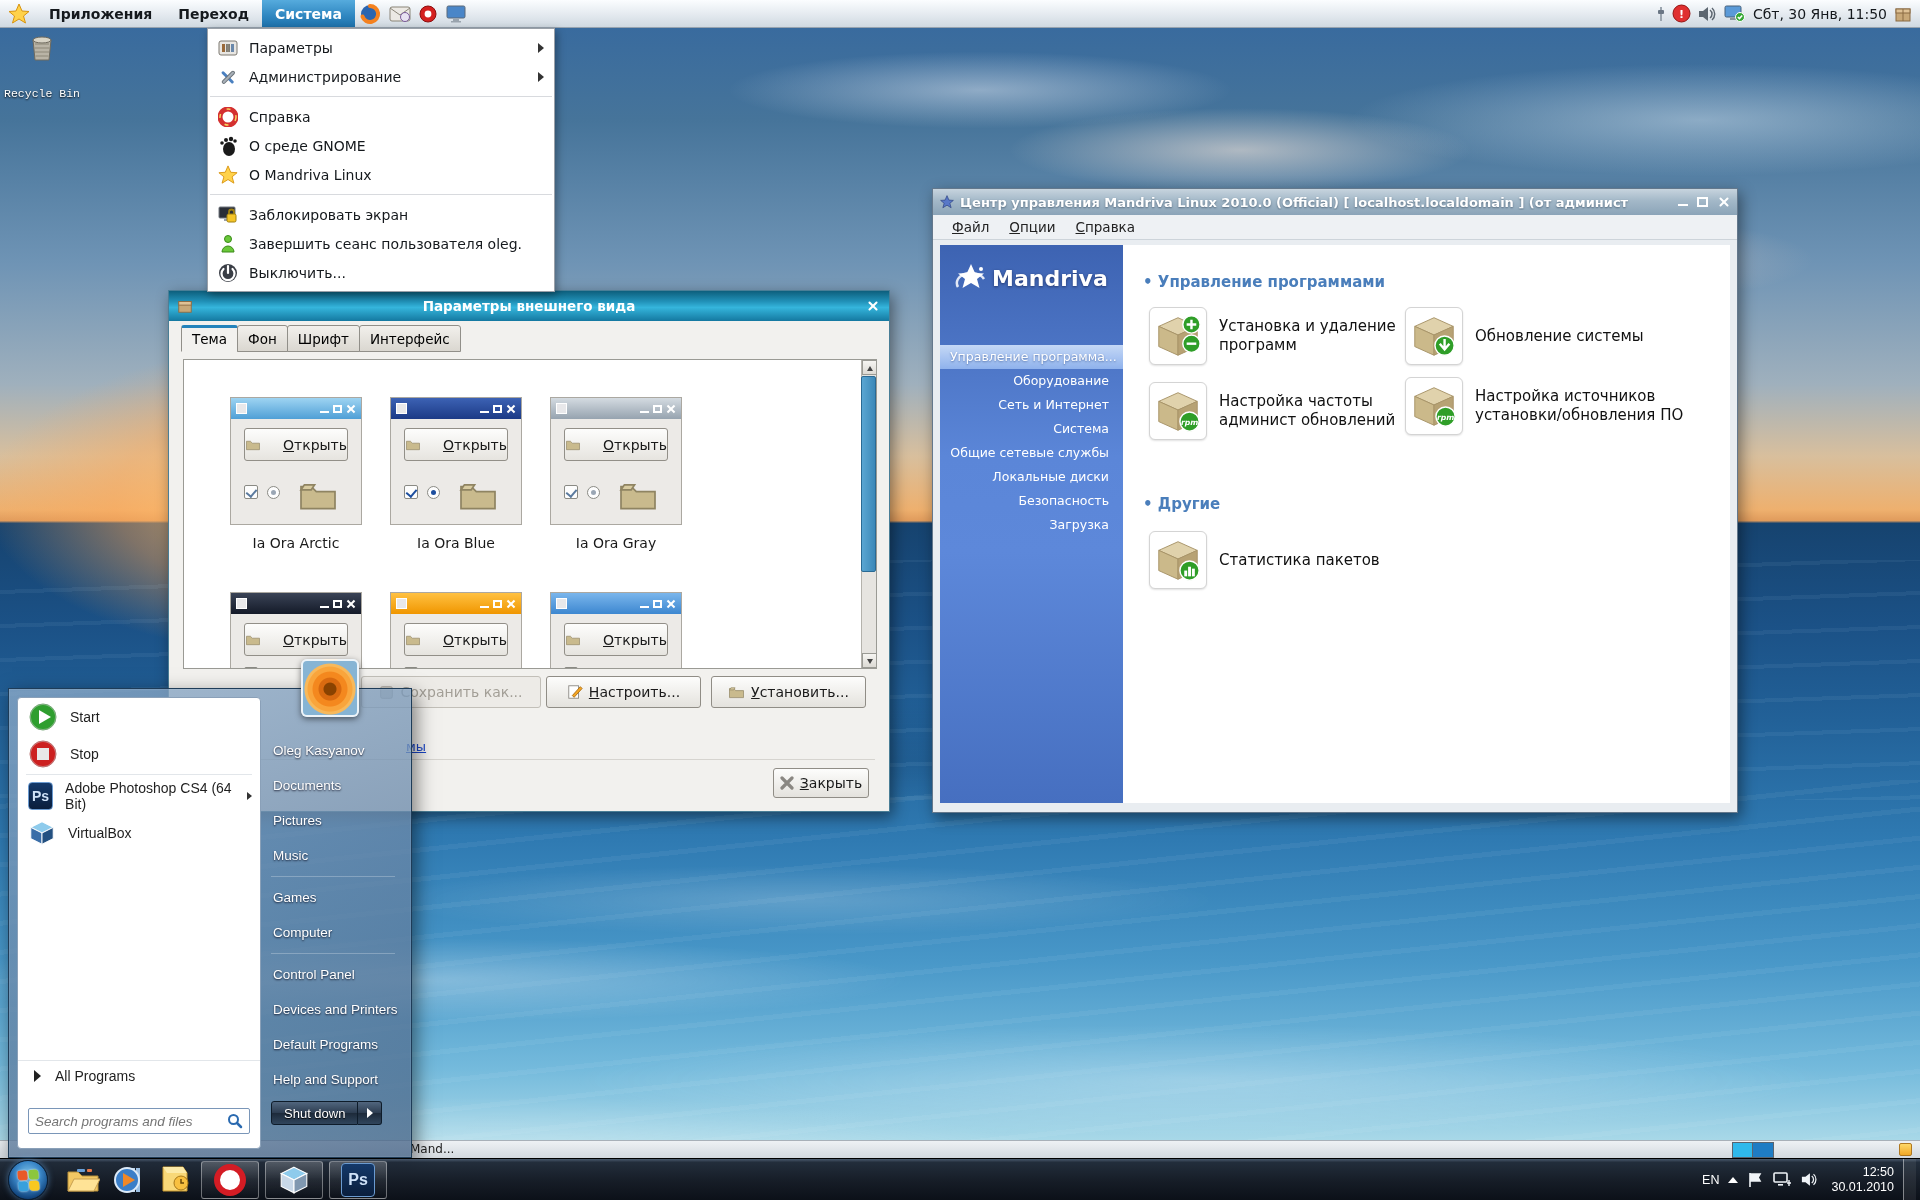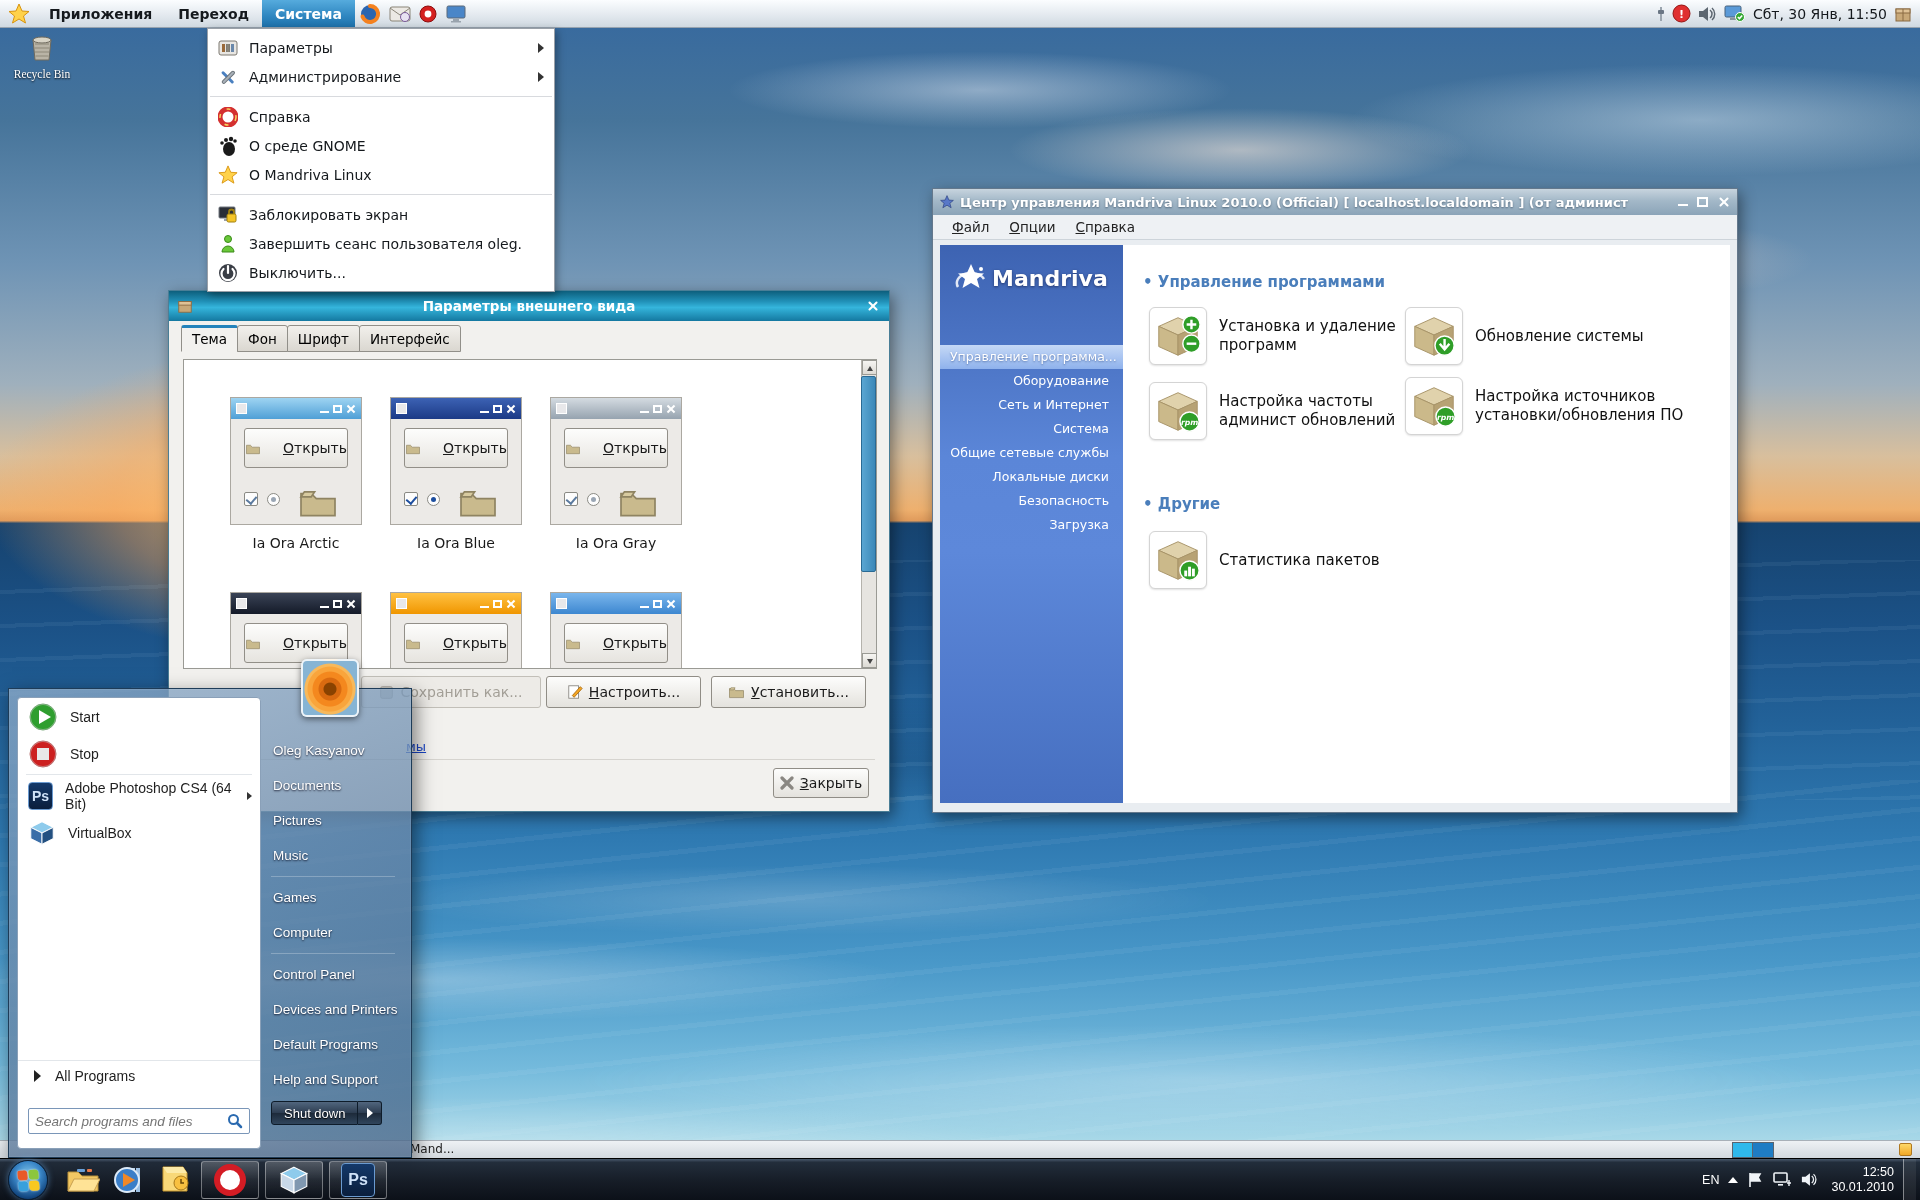--- a/index.html
+++ b/index.html
@@ -75,21 +75,21 @@
   .tbc-arctic{ background:linear-gradient(180deg,#9ed4f2,#4f9fd6);} .tbc-blue{ background:linear-gradient(180deg,#3c62b4,#1c3a86);}
   .tbc-gray{ background:linear-gradient(180deg,#d4dbe1,#96a3af);} .tbc-night{ background:linear-gradient(180deg,#3a4356,#141a28);}
   .tbc-orange{ background:linear-gradient(180deg,#ffc142,#f09600);} .tbc-sky{ background:linear-gradient(180deg,#7ab6ec,#3d87d0);}
   .mtb-ic { width:11px; height:11px; background:#e8e8ea; border:1px solid #fff; }
   .mtb-sp { flex:1; }
   .mtb-min { width:9px; height:2px; background:#fff; margin-top:6px; }
   .mtb-max { width:9px; height:8px; border:2px solid #fff; }
   .mtb-x { width:10px; height:10px; position:relative; }
   .mtb-x::before,.mtb-x::after{ content:""; position:absolute; left:4px; top:0; width:2px; height:10px; background:#fff; }
   .mtb-x::before{transform:rotate(45deg);} .mtb-x::after{transform:rotate(-45deg);}
-  .mini-open { margin:9px auto 0; width:104px; height:40px; background:linear-gradient(#fdfdfc,#e6e4df); border:1px solid #928f88; border-radius:3px;
+  .mini-open { margin:9px auto 0; width:104px; height:33px; background:linear-gradient(#fdfdfc,#e6e4df); border:1px solid #928f88; border-radius:3px;
     display:flex; align-items:center; justify-content:center; gap:22px; font-size:14px; color:#1a1a1a; }
   .mini-ctl { display:flex; align-items:center; gap:9px; padding:11px 0 0 13px; }
   .mini-chk { width:14px; height:14px; background:#fdfdfd; border:1px solid #8a8a84; border-radius:2px; position:relative; }
   .mini-chk::after { content:""; position:absolute; left:3px; top:1px; width:5px; height:8px; border:solid #5b7a9e; border-width:0 2px 2px 0; transform:rotate(40deg); }
   .mini-chk.on::after { border-color:#1d4e9e; }
   .mini-rad { width:13px; height:13px; border:1px solid #8a8a84; border-radius:50%; background:#fdfdfd; position:relative; }
   .mini-rad::after { content:""; position:absolute; left:3px; top:3px; width:5px; height:5px; border-radius:50%; background:#9aa6b4; }
   .mini-rad.on::after { background:#1d4e9e; }
   .mini-folder { margin-left:8px; margin-top:6px; }
   .thumb-name { text-align:center; margin-top:10px; font-size:14px; color:#1a1a1a; }
@@ -171,21 +171,21 @@
     color:#cfe2f8; font-weight:bold; font-size:16px; display:flex; align-items:center; justify-content:center; font-family:"Liberation Sans",sans-serif; }
   .opera-icon { width:32px; height:32px; border-radius:50%; border:6px solid #d41c24; background:#fff; }
   .orb { width:40px; height:40px; margin:0 12px 0 8px; border-radius:50%;
     background:radial-gradient(circle at 50% 35%, #7ec3e8 0%, #3a87c8 40%, #12457e 75%, #0a2a52 100%); border:1px solid #0a2038; position:relative; box-shadow:0 0 6px rgba(120,190,255,.5); }
   .orb-flag { position:absolute; left:9px; top:9px; width:22px; height:22px; display:grid; grid-template-columns:10px 10px; grid-template-rows:10px 10px; gap:1px; transform:rotate(-4deg); }
   .orb-flag span { border-radius:2px 4px 2px 4px; box-shadow:0 0 2px rgba(255,255,255,.8); }
   .of1{background:#e85a28;} .of2{background:#8cc63e;} .of3{background:#38a0dc;} .of4{background:#f8c820;}
 
   
   #recycle-bin { position:absolute; left:4px; top:30px; width:76px; z-index:6; text-align:center; }
-  #recycle-bin .rb-label { margin-top:0; font-size:11.5px; color:#fff; text-shadow:0 1px 2px #000; font-family:Liberation Serif, serif; }
+  #recycle-bin .rb-label { margin-top:19px; font-size:11.5px; color:#fff; text-shadow:0 1px 2px #000; font-family:Liberation Mono, monospace; }
 </style>
 </head>
 <body>
 
 <div id="wallpaper"></div>
 <div id="wavefront"></div>
 <div id="surf1"></div>
 
 <div id="recycle-bin">
   <svg width="34" height="34" viewBox="0 0 34 34">

